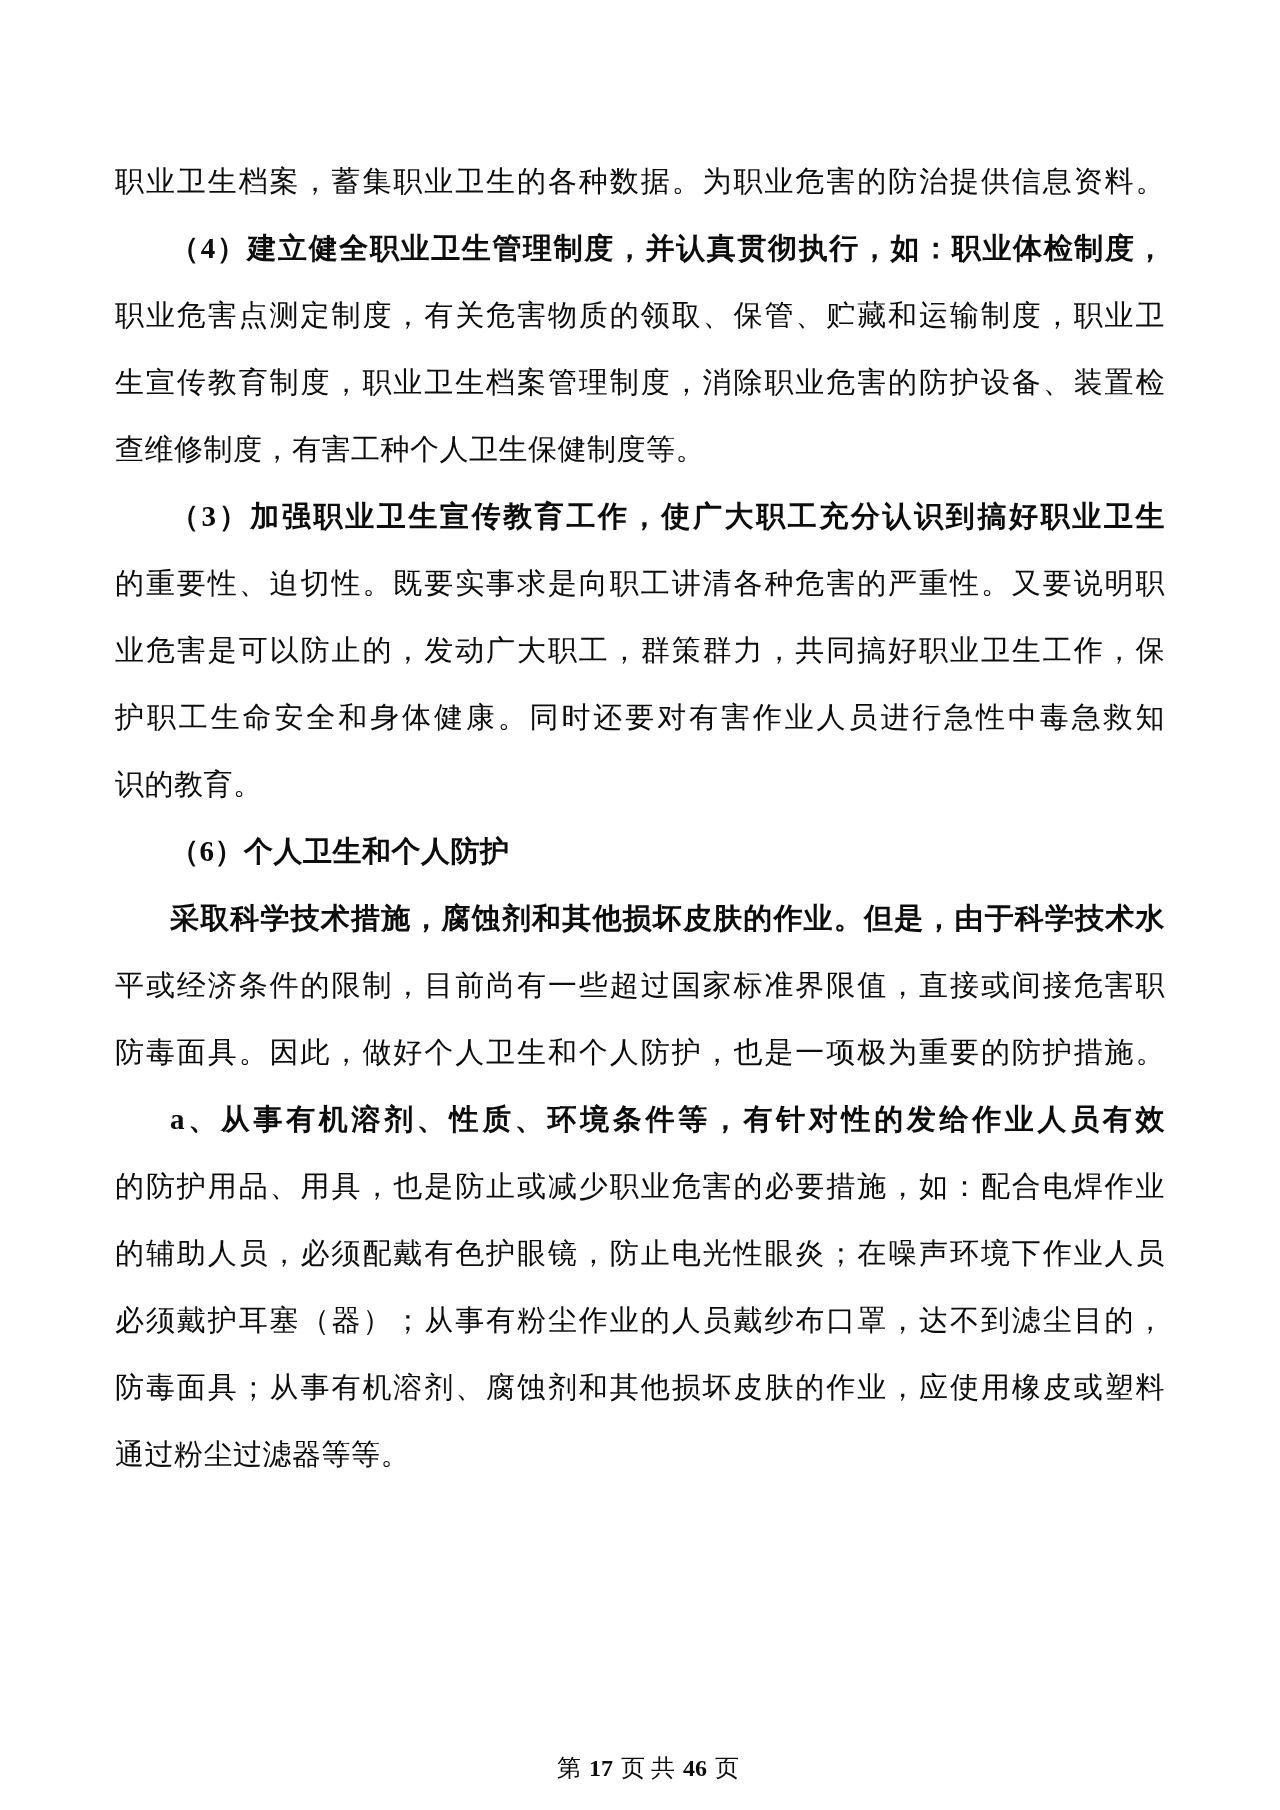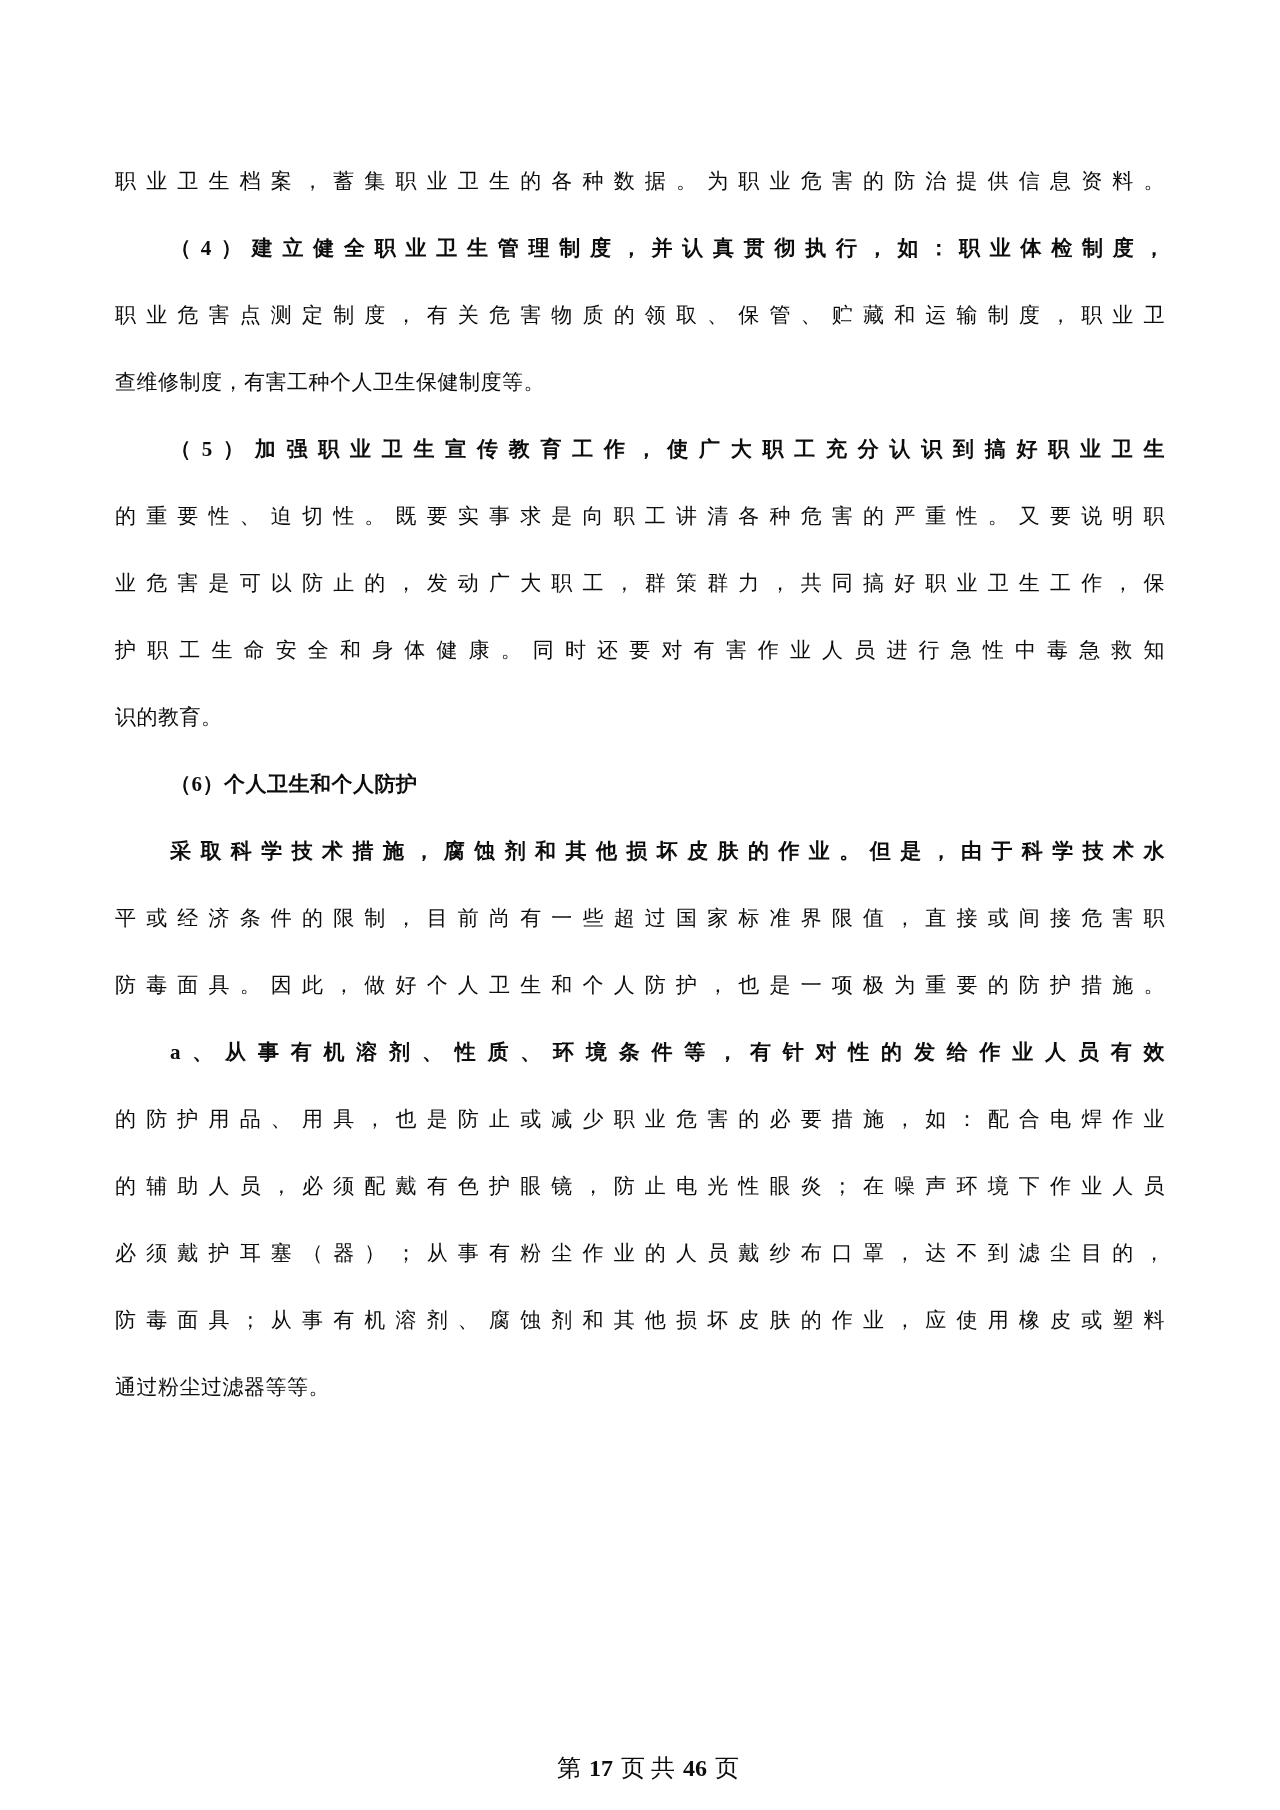--- a/index.html
+++ b/index.html
@@ -22,21 +22,21 @@
   }
   .page-body {
     position: absolute;
     left: 115px;
     top: 148px;
     width: 1050px;
   }
   .text-line {
     height: 67px;
     line-height: 67px;
-    font-size: 21px;
+    font-size: 29px;
     letter-spacing: 0.5px;
     white-space: nowrap;
     color: #0d0d0d;
   }
   .text-line.fill {
     white-space: normal;
     text-align: justify;
     text-align-last: justify;
     text-justify: inter-character;
   }
@@ -65,22 +65,23 @@
 </head>
 <body>
 
 <div class="page">
 
   <div class="page-body">
 
   <div class="text-line fill">职业卫生档案，蓄集职业卫生的各种数据。为职业危害的防治提供信息资料。</div>
       <div class="text-line indent fill">（4）建立健全职业卫生管理制度，并认真贯彻执行，如：职业体检制度，</div>
       <div class="text-line fill">职业危害点测定制度，有关危害物质的领取、保管、贮藏和运输制度，职业卫</div>
+      <div class="text-line fill">生宣传教育制度，职业卫生档案管理制度，消除职业危害的防护设备、装置检</div>
       <div class="text-line">查维修制度，有害工种个人卫生保健制度等。</div>
-      <div class="text-line indent fill">（5）加强职业卫生宣传教育工作，使广大职工充分认识到搞好职业卫生</div>
+      <div class="text-line indent fill">（3）加强职业卫生宣传教育工作，使广大职工充分认识到搞好职业卫生</div>
       <div class="text-line fill">的重要性、迫切性。既要实事求是向职工讲清各种危害的严重性。又要说明职</div>
       <div class="text-line fill">业危害是可以防止的，发动广大职工，群策群力，共同搞好职业卫生工作，保</div>
       <div class="text-line fill">护职工生命安全和身体健康。同时还要对有害作业人员进行急性中毒急救知</div>
       <div class="text-line">识的教育。</div>
       <div class="text-line indent">（6）个人卫生和个人防护</div>
       <div class="text-line indent fill">采取科学技术措施，腐蚀剂和其他损坏皮肤的作业。但是，由于科学技术水</div>
       <div class="text-line fill">平或经济条件的限制，目前尚有一些超过国家标准界限值，直接或间接危害职</div>
       <div class="text-line fill">防毒面具。因此，做好个人卫生和个人防护，也是一项极为重要的防护措施。</div>
       <div class="text-line indent fill">a、从事有机溶剂、性质、环境条件等，有针对性的发给作业人员有效</div>
       <div class="text-line fill">的防护用品、用具，也是防止或减少职业危害的必要措施，如：配合电焊作业</div>

